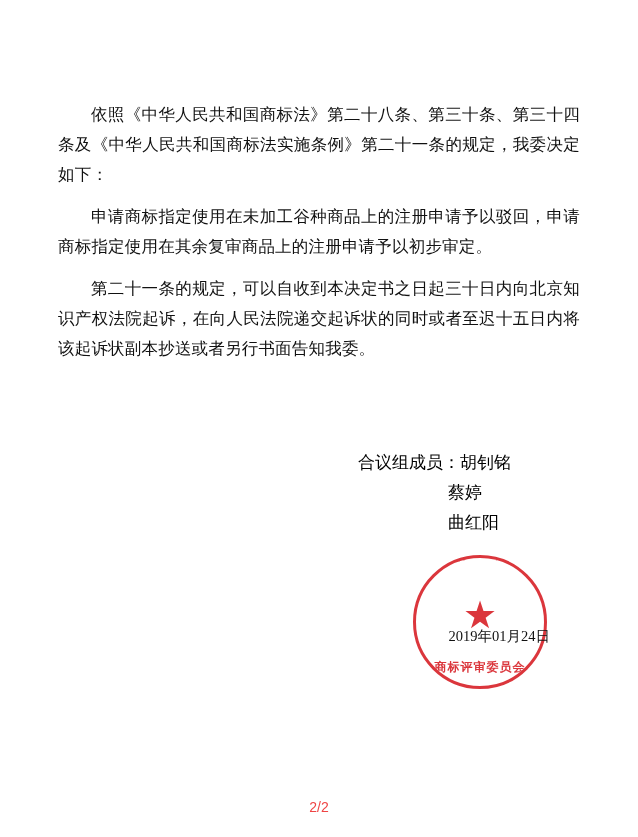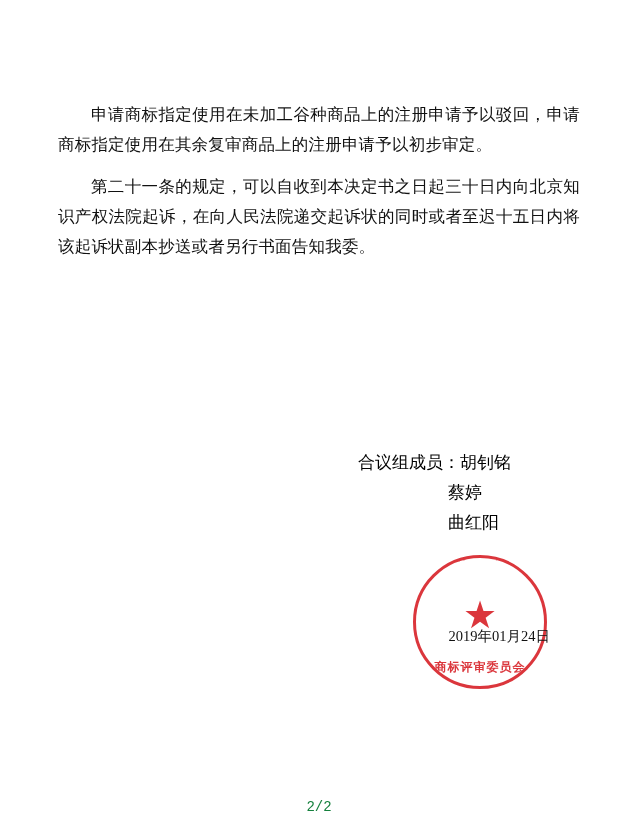--- a/index.html
+++ b/index.html
@@ -132,30 +132,31 @@
     color: #111111;
     white-space: nowrap;
   }
   .page-number {
     position: absolute;
     left: 0;
     bottom: 22px;
     width: 638px;
     text-align: center;
     font-size: 14px;
-    color: #15803d;
-    font-family: Liberation Mono, monospace;
+    color: #ef4444;
+    font-family: Liberation Sans, sans-serif;
   }
 </style>
 </head>
 <body>
 
 <div class="page">
 
   <div class="doc-body">
+    <p class="para indent gap">依照《中华人民共和国商标法》第二十八条、第三十条、第三十四条及《中华人民共和国商标法实施条例》第二十一条的规定，我委决定如下：</p>
     <p class="para indent gap">申请商标指定使用在未加工谷种商品上的注册申请予以驳回，申请商标指定使用在其余复审商品上的注册申请予以初步审定。</p>
     <p class="para indent gap">第二十一条的规定，可以自收到本决定书之日起三十日内向北京知识产权法院起诉，在向人民法院递交起诉状的同时或者至迟十五日内将该起诉状副本抄送或者另行书面告知我委。</p>
   </div>
 
   <div class="signature-block">
     <div class="sig-line">
       <span>合议组成员：</span><span>胡钊铭</span>
     </div>
     <div class="sig-line name-only">
       <span>蔡婷</span>

